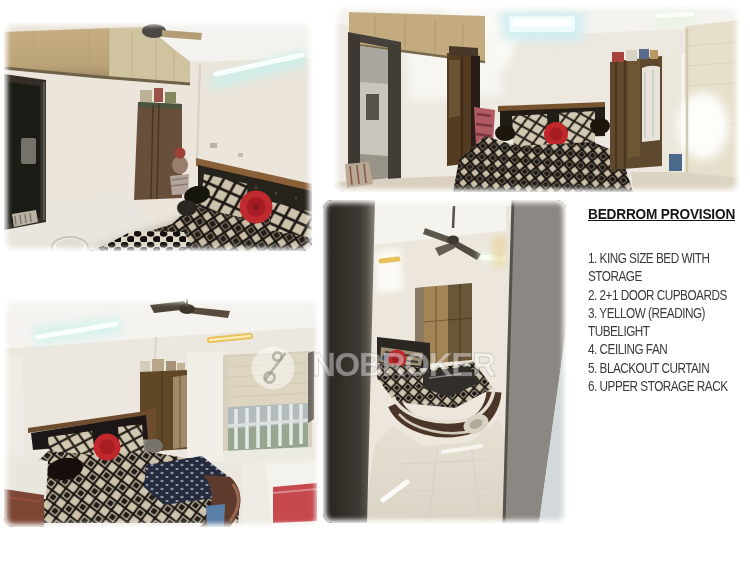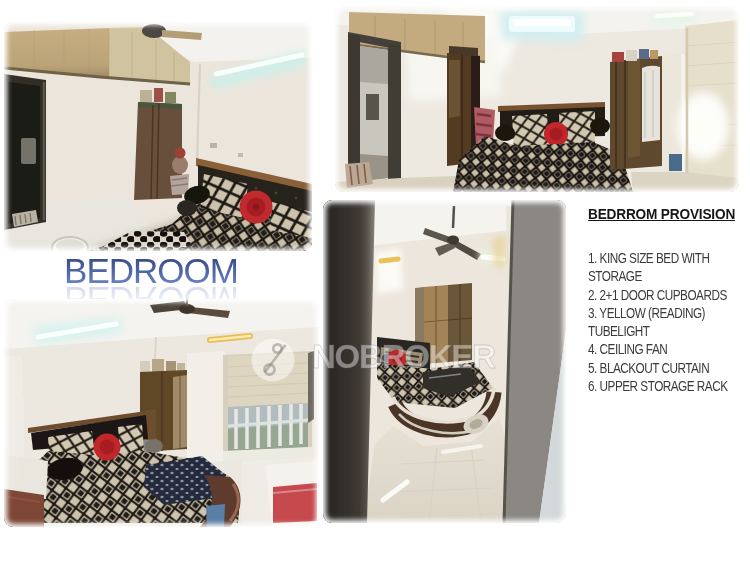--- a/index.html
+++ b/index.html
@@ -127,37 +127,20 @@
 <ellipse cx="66" cy="226" rx="18" ry="11" fill="#f3f1eb" stroke="#c9c5ba" stroke-width="2"></ellipse>
 <ellipse cx="66" cy="224" rx="14" ry="7" fill="#e0ddd4"></ellipse>
 
 <rect x="206" y="121" width="7" height="5" fill="#b9b2a6"></rect>
 <rect x="234" y="131" width="5" height="4" fill="#c2bbae"></rect>
 </g>
 </svg>
 <div class="feather" style="inset:0"></div>
 </div>
 
-<div id="title" style="position:absolute;left:40px;top:248px;width:230px;height:52px">
-<svg width="230" height="52" viewBox="0 0 230 52">
-<defs>
-<linearGradient id="tg" x1="0" y1="0" x2="0" y2="1">
-<stop offset="0" stop-color="#323f72"></stop>
-            <stop offset="0.45" stop-color="#47609f"></stop>
-            <stop offset="1" stop-color="#7590ce"></stop>
-</linearGradient>
-<linearGradient id="tr" x1="0" y1="0" x2="0" y2="1">
-<stop offset="0.25" stop-color="#9aadd6" stop-opacity="0"></stop>
-            <stop offset="1" stop-color="#93a7d2" stop-opacity="0.55"></stop>
-</linearGradient>
-</defs>
-<text x="24" y="35" font-family="Liberation Sans, sans-serif" font-size="35" letter-spacing="-1" fill="url(#tg)" textLength="174">BEDROOM</text>
-<text x="24" y="35" transform="translate(0,74) scale(1,-1)" font-family="Liberation Sans, sans-serif" font-size="35" letter-spacing="-1" fill="url(#tr)" textLength="174">BEDROOM</text>
-</svg>
-</div>
 
 <div class="ph" id="p3" style="left:4px;top:299px;width:315px;height:228px">
 <svg width="315" height="228" viewBox="0 0 315 228">
 <defs>
 <filter id="b3" x="-10%" y="-10%" width="120%" height="120%">
             <feGaussianBlur stdDeviation="0.6"></feGaussianBlur>
           </filter>
 <filter id="g3" x="-80%" y="-80%" width="260%" height="260%">
             <feGaussianBlur stdDeviation="4"></feGaussianBlur>
           </filter>
@@ -483,21 +466,21 @@
 
 <polygon points="190,0 243,0 243,130 216,323 181,323" fill="#8b8782"></polygon>
 <path d="M190 0 L181 323" stroke="#56524c" stroke-width="3"></path>
 
 <polygon points="243,130 243,323 216,323" fill="#d3d9da"></polygon>
 </g>
 </svg>
 <div class="feather" style="inset:0"></div>
 </div>
 
-<div id="wm" style="position:absolute;left:240px;top:324px;width:280px;height:70px">
+<div id="wm" style="position:absolute;left:240px;top:332px;width:280px;height:70px">
 <svg width="280" height="70" viewBox="0 0 280 70">
 
 <circle cx="33" cy="36" r="21.5" fill="#ffffff" fill-opacity="0.5"></circle>
 <g stroke="#8e8a80" stroke-opacity="0.55" fill="none" stroke-width="2.8">
 <circle cx="37.5" cy="24.5" r="4.2"></circle>
 <circle cx="29.5" cy="45.5" r="5"></circle>
 <path d="M25 48 L45.5 21"></path>
 </g>
 
 <text x="72" y="44" font-family="Liberation Sans, sans-serif" font-size="33" font-weight="bold" letter-spacing="0" fill="#ffffff" fill-opacity="0.42" stroke="#6e6e6e" stroke-opacity="0.28" stroke-width="0.8" textLength="184">NOBROKER</text>

